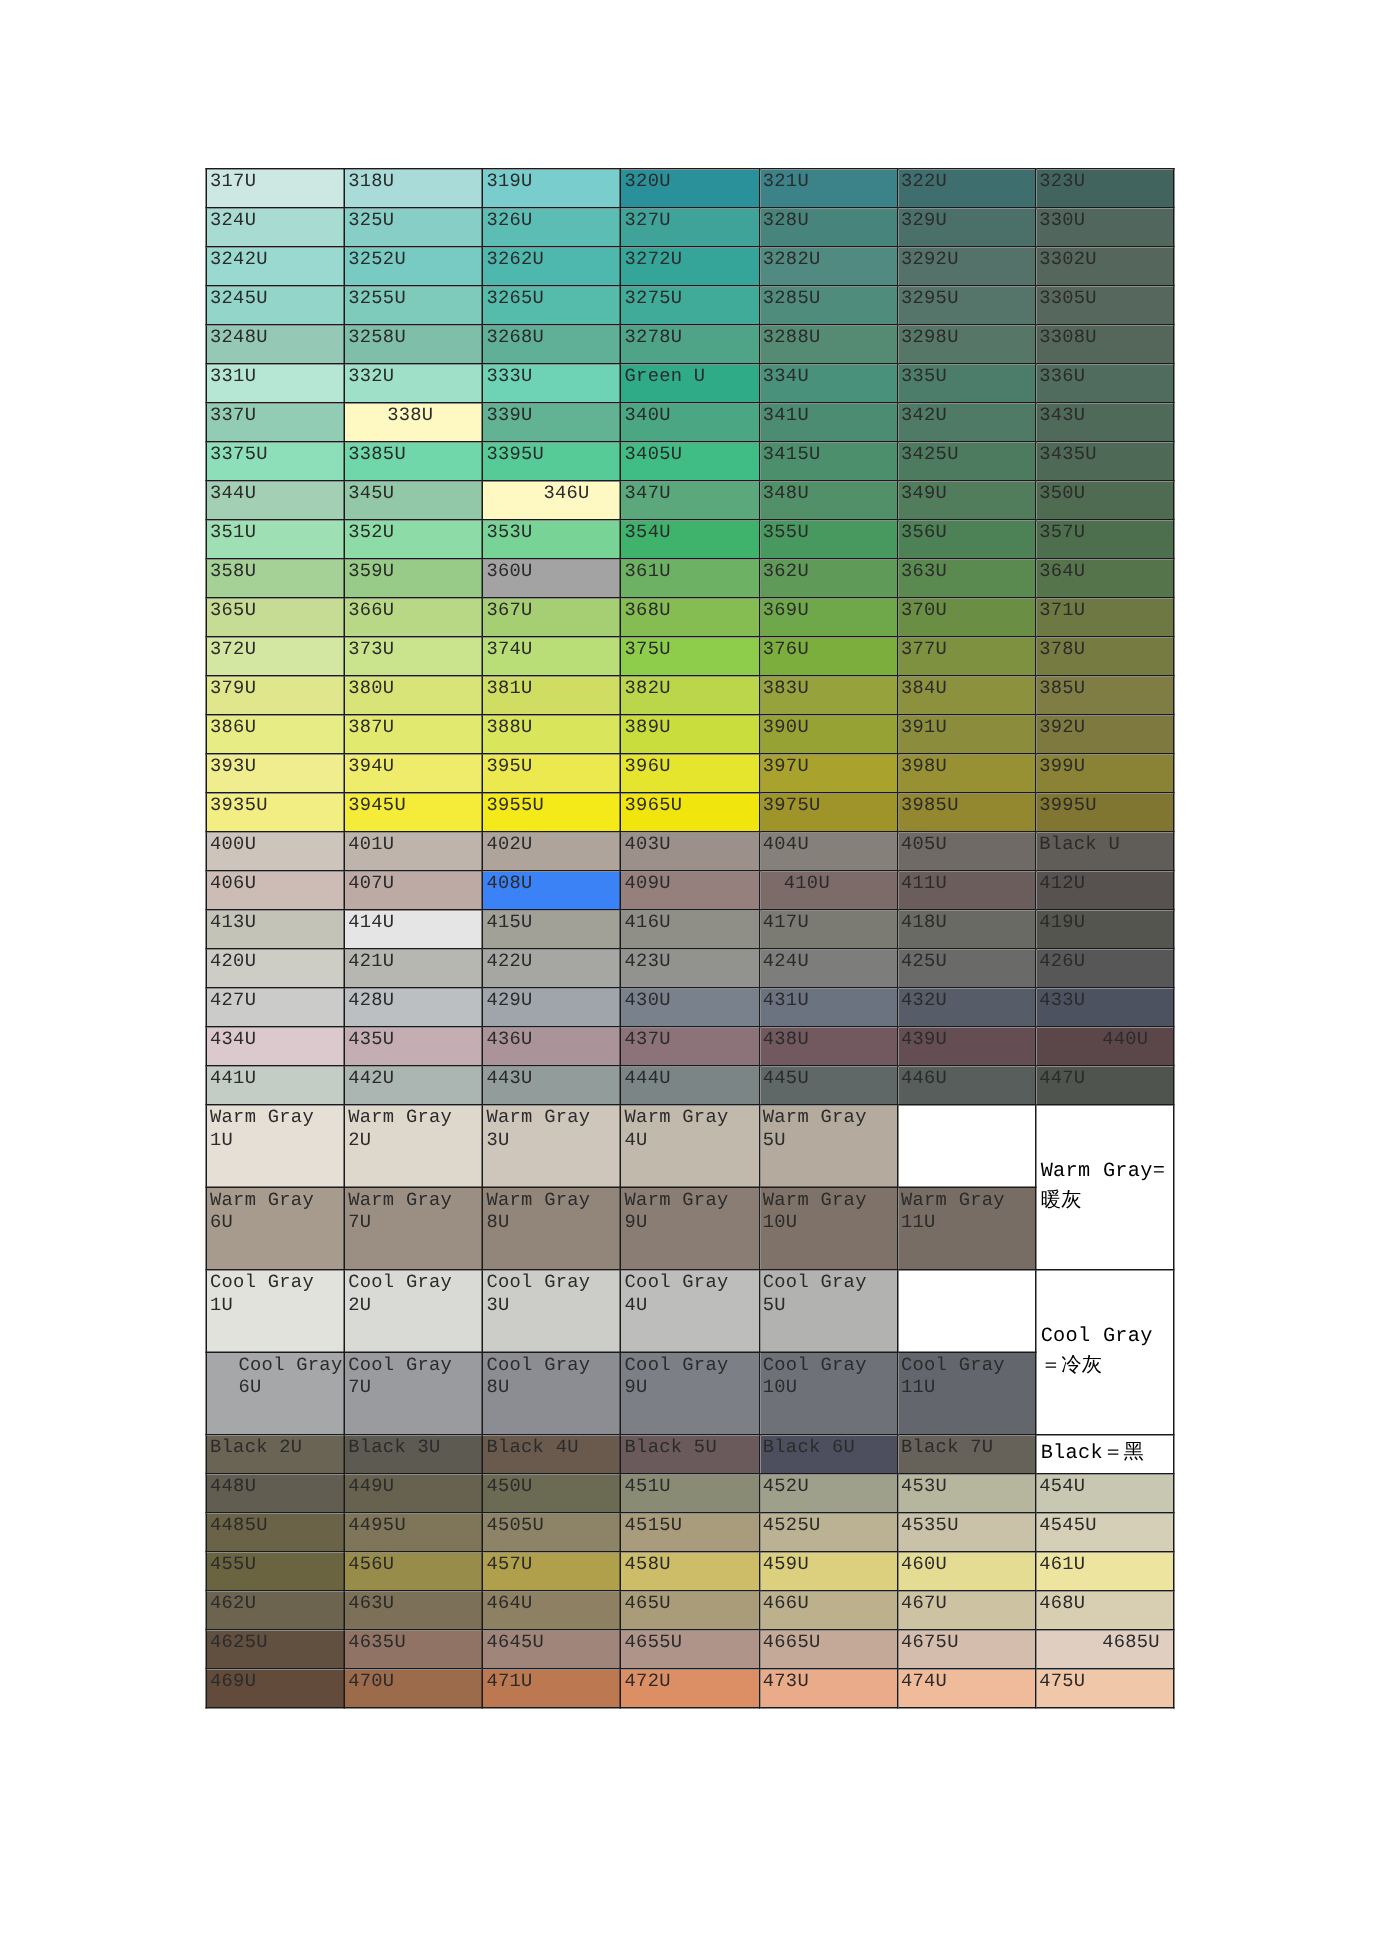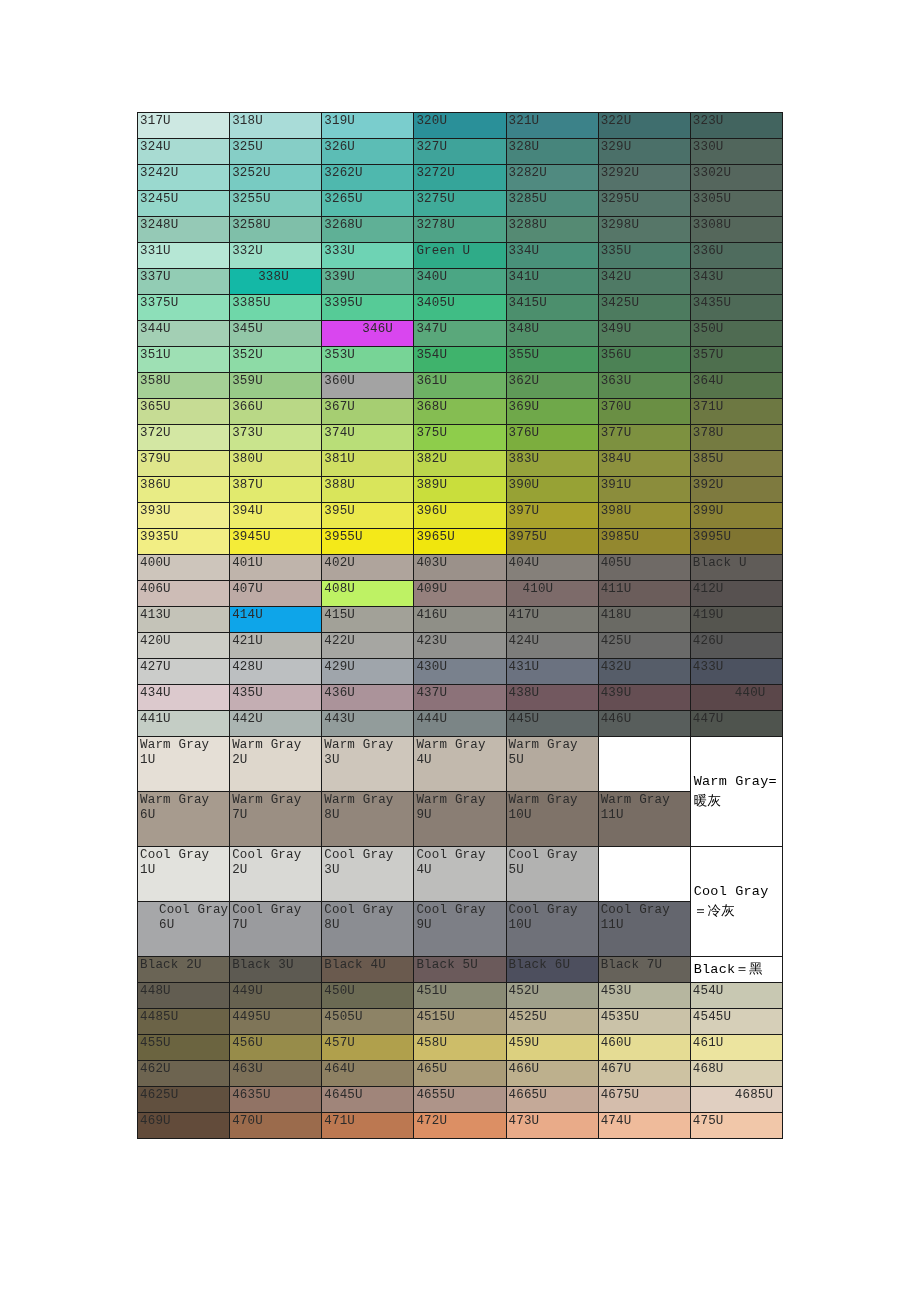--- a/index.html
+++ b/index.html
@@ -128,40 +128,40 @@
           <td style="background-color: rgb(182, 231, 213);"><span>331U</span></td>
           <td style="background-color: rgb(158, 224, 200);"><span>332U</span></td>
           <td style="background-color: rgb(110, 211, 180);"><span>333U</span></td>
           <td style="background-color: rgb(47, 171, 136);"><span>Green U</span></td>
           <td style="background-color: rgb(73, 145, 122);"><span>334U</span></td>
           <td style="background-color: rgb(76, 125, 107);"><span>335U</span></td>
           <td style="background-color: rgb(79, 108, 94);"><span>336U</span></td>
         </tr>
         <tr>
           <td style="background-color: rgb(146, 204, 180);"><span>337U</span></td>
-          <td style="background-color: #14b8a6; padding-left: 28px;"><span>338U</span></td>
+          <td style="background-color: #fef9c3; padding-left: 28px;"><span>338U</span></td>
           <td style="background-color: rgb(97, 179, 148);"><span>339U</span></td>
           <td style="background-color: rgb(75, 166, 132);"><span>340U</span></td>
           <td style="background-color: rgb(76, 140, 114);"><span>341U</span></td>
           <td style="background-color: rgb(79, 122, 101);"><span>342U</span></td>
           <td style="background-color: rgb(80, 106, 90);"><span>343U</span></td>
         </tr>
         <tr>
           <td style="background-color: rgb(141, 223, 185);"><span>3375U</span></td>
           <td style="background-color: rgb(111, 215, 169);"><span>3385U</span></td>
           <td style="background-color: rgb(86, 203, 151);"><span>3395U</span></td>
           <td style="background-color: rgb(64, 189, 133);"><span>3405U</span></td>
           <td style="background-color: rgb(76, 143, 109);"><span>3415U</span></td>
           <td style="background-color: rgb(77, 123, 95);"><span>3425U</span></td>
           <td style="background-color: rgb(78, 106, 87);"><span>3435U</span></td>
         </tr>
         <tr>
           <td style="background-color: rgb(163, 207, 180);"><span>344U</span></td>
           <td style="background-color: rgb(146, 199, 167);"><span>345U</span></td>
-          <td style="background-color: #d946ef; padding-left: 40px;"><span>346U</span></td>
+          <td style="background-color: #fef9c3; padding-left: 40px;"><span>346U</span></td>
           <td style="background-color: rgb(90, 168, 123);"><span>347U</span></td>
           <td style="background-color: rgb(81, 144, 105);"><span>348U</span></td>
           <td style="background-color: rgb(82, 125, 93);"><span>349U</span></td>
           <td style="background-color: rgb(79, 107, 82);"><span>350U</span></td>
         </tr>
         <tr>
           <td style="background-color: rgb(158, 224, 180);"><span>351U</span></td>
           <td style="background-color: rgb(141, 219, 166);"><span>352U</span></td>
           <td style="background-color: rgb(119, 212, 150);"><span>353U</span></td>
           <td style="background-color: rgb(63, 179, 108);"><span>354U</span></td>
@@ -237,29 +237,29 @@
           <td style="background-color: rgb(191, 180, 171);"><span>401U</span></td>
           <td style="background-color: rgb(175, 164, 156);"><span>402U</span></td>
           <td style="background-color: rgb(155, 145, 138);"><span>403U</span></td>
           <td style="background-color: rgb(133, 128, 122);"><span>404U</span></td>
           <td style="background-color: rgb(111, 106, 102);"><span>405U</span></td>
           <td style="background-color: rgb(96, 92, 88);"><span>Black U</span></td>
         </tr>
         <tr>
           <td style="background-color: rgb(205, 188, 182);"><span>406U</span></td>
           <td style="background-color: rgb(189, 170, 165);"><span>407U</span></td>
-          <td style="background-color: #bef264;"><span>408U</span></td>
+          <td style="background-color: #3b82f6;"><span>408U</span></td>
           <td style="background-color: rgb(149, 128, 125);"><span>409U</span></td>
           <td style="background-color: rgb(125, 107, 106); padding-left: 16px;"><span>410U</span></td>
           <td style="background-color: rgb(107, 93, 91);"><span>411U</span></td>
           <td style="background-color: rgb(87, 81, 80);"><span>412U</span></td>
         </tr>
         <tr>
           <td style="background-color: rgb(196, 195, 184);"><span>413U</span></td>
-          <td style="background-color: #0ea5e9;"><span>414U</span></td>
+          <td style="background-color: #e5e5e5;"><span>414U</span></td>
           <td style="background-color: rgb(162, 161, 152);"><span>415U</span></td>
           <td style="background-color: rgb(143, 143, 135);"><span>416U</span></td>
           <td style="background-color: rgb(123, 123, 116);"><span>417U</span></td>
           <td style="background-color: rgb(106, 106, 100);"><span>418U</span></td>
           <td style="background-color: rgb(85, 85, 79);"><span>419U</span></td>
         </tr>
         <tr>
           <td style="background-color: rgb(205, 205, 198);"><span>420U</span></td>
           <td style="background-color: rgb(183, 183, 177);"><span>421U</span></td>
           <td style="background-color: rgb(166, 166, 162);"><span>422U</span></td>

